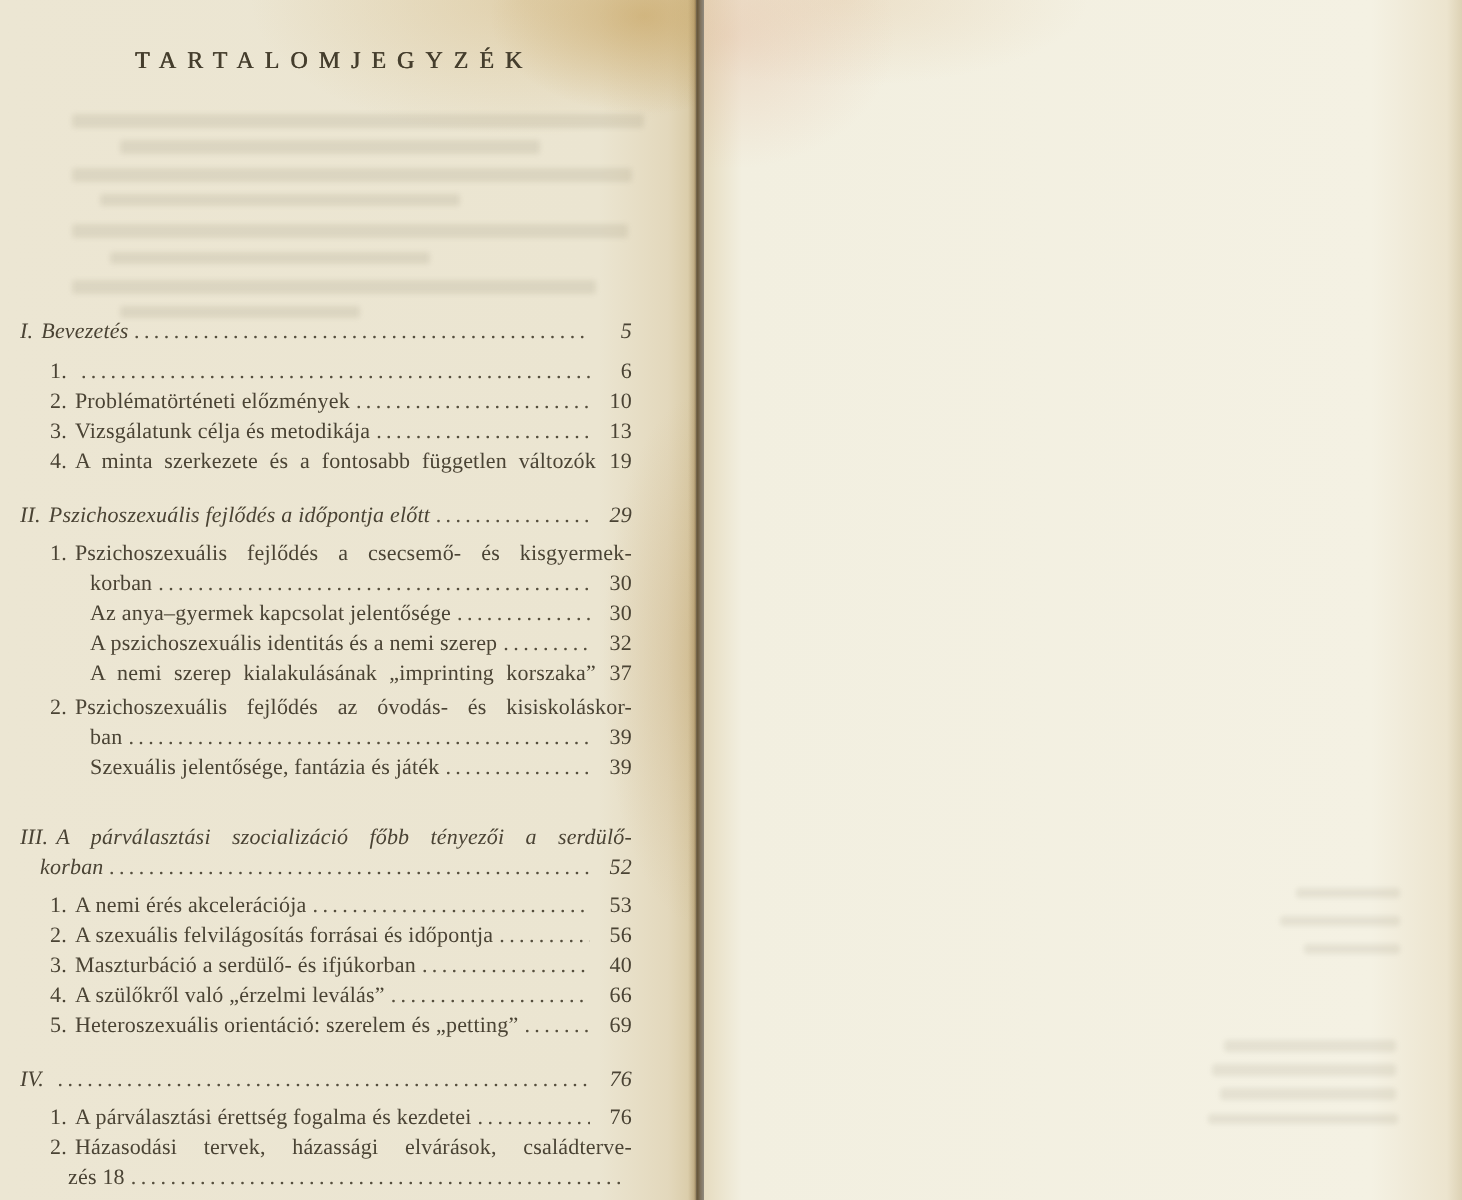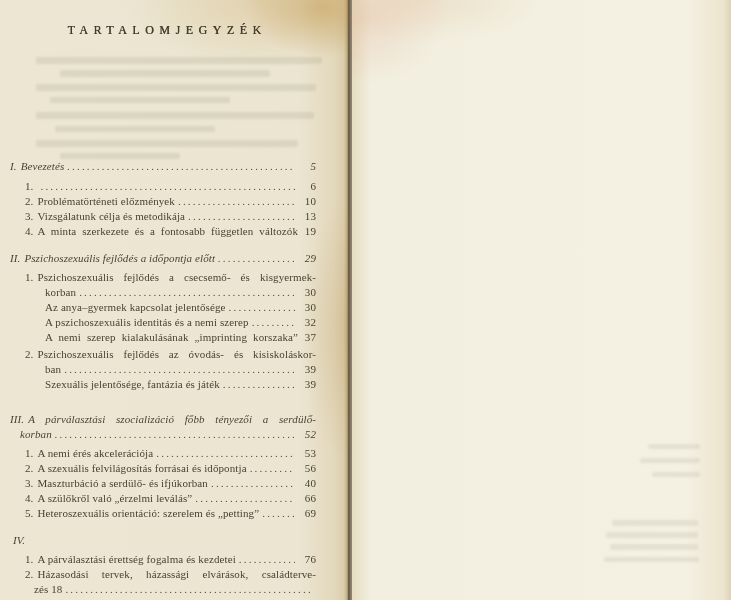--- a/index.html
+++ b/index.html
@@ -168,21 +168,21 @@
           <span class="txt">A szülőkről való „érzelmi leválás”</span>
           <span class="leader"></span>
           <span class="pg">66</span>
         </div>
         <div class="row item">
           <span class="num">5.</span>
           <span class="txt">Heteroszexuális orientáció: szerelem és „petting”</span>
           <span class="leader"></span>
           <span class="pg">69</span>
         </div>
-        <div class="row chapter" style="margin-top: 12px; flex-direction: column;">
+        <div class="row chapter" style="margin-top: 12px;">
           <span class="num">IV.</span>
           <span class="leader"></span>
           <span class="pg">76</span>
         </div>
         <div class="row item" style="margin-top: 4px;">
           <span class="num">1.</span>
           <span class="txt">A párválasztási érettség fogalma és kezdetei</span>
           <span class="leader"></span>
           <span class="pg">76</span>
         </div>

